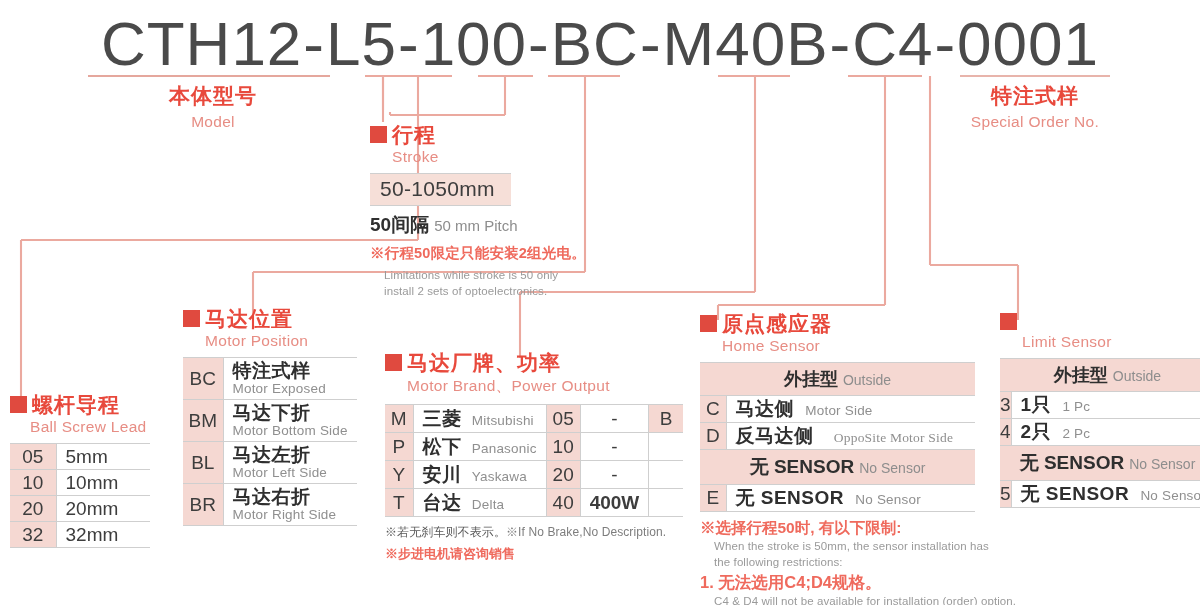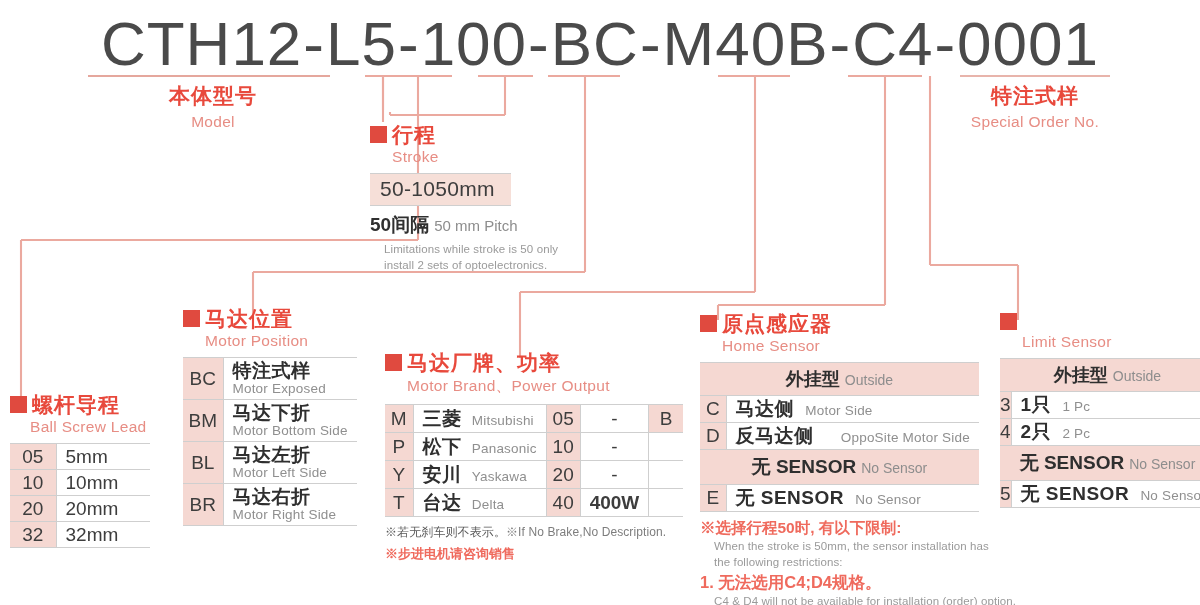--- a/index.html
+++ b/index.html
@@ -216,20 +216,21 @@
 <div class="group" style="left:370px; top:124px;">
   <div class="grp-title">
     <span class="sq"></span>
     <span class="cn-title">行程</span>
   </div>
   <div class="en-title" style="margin-left:22px;">Stroke</div>
   <div class="stroke-box">50-1050mm</div>
   <div class="pitch-row">
     <span class="pitch-cn">50间隔</span><span class="pitch-en">50 mm Pitch</span>
   </div>
+  <div class="note-cn" style="margin-top:6px;">※行程50限定只能安装2组光电。</div>
   <div class="note-en ind" style="margin-top:3px;">Limitations while stroke is 50 only</div>
   <div class="note-en ind">install 2 sets of optoelectronics.</div>
 </div>
 
 <div class="group" style="left:10px; top:394px;">
   <div class="grp-title">
     <span class="sq"></span>
     <span class="cn-title">螺杆导程</span>
   </div>
   <div class="en-title" style="margin-left:20px;">Ball Screw Lead</div>
@@ -368,21 +369,21 @@
         <td class="c-code" style="width:26px; height:26px;">C</td>
         <td class="c-val">
           <span class="cn">马达侧</span>
           <span class="en-sm" style="margin-left:6px;">Motor Side</span>
         </td>
       </tr>
       <tr>
         <td class="c-code" style="height:26px;">D</td>
         <td class="c-val">
           <span class="cn">反马达侧</span>
-          <span class="en-sm" style="margin-left:22px;">OppoSite Motor Side</span>
+          <span class="en-sm" style="margin-left:15px;font-family:Liberation Serif, serif;">OppoSite Motor Side</span>
         </td>
       </tr>
       <tr>
         <td class="hdr-band" colspan="2" style="height:25px; font-size:19px;">
           <span>无 SENSOR</span><span class="en">No Sensor</span>
         </td>
       </tr>
       <tr>
         <td class="c-code" style="height:26px;">E</td>
         <td class="c-val">

